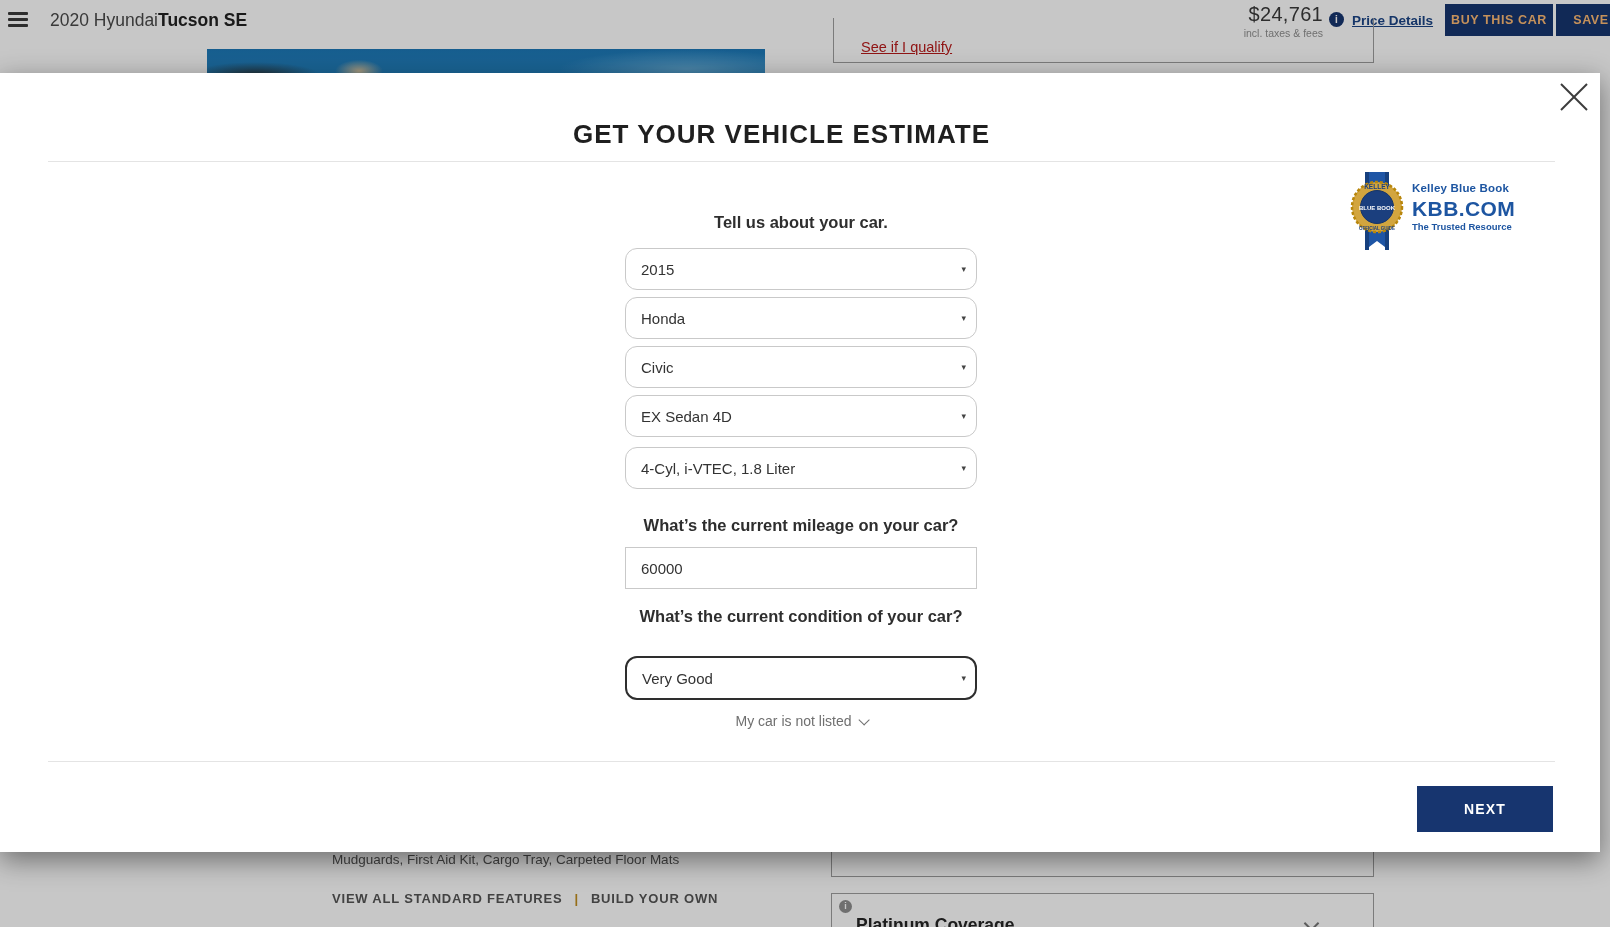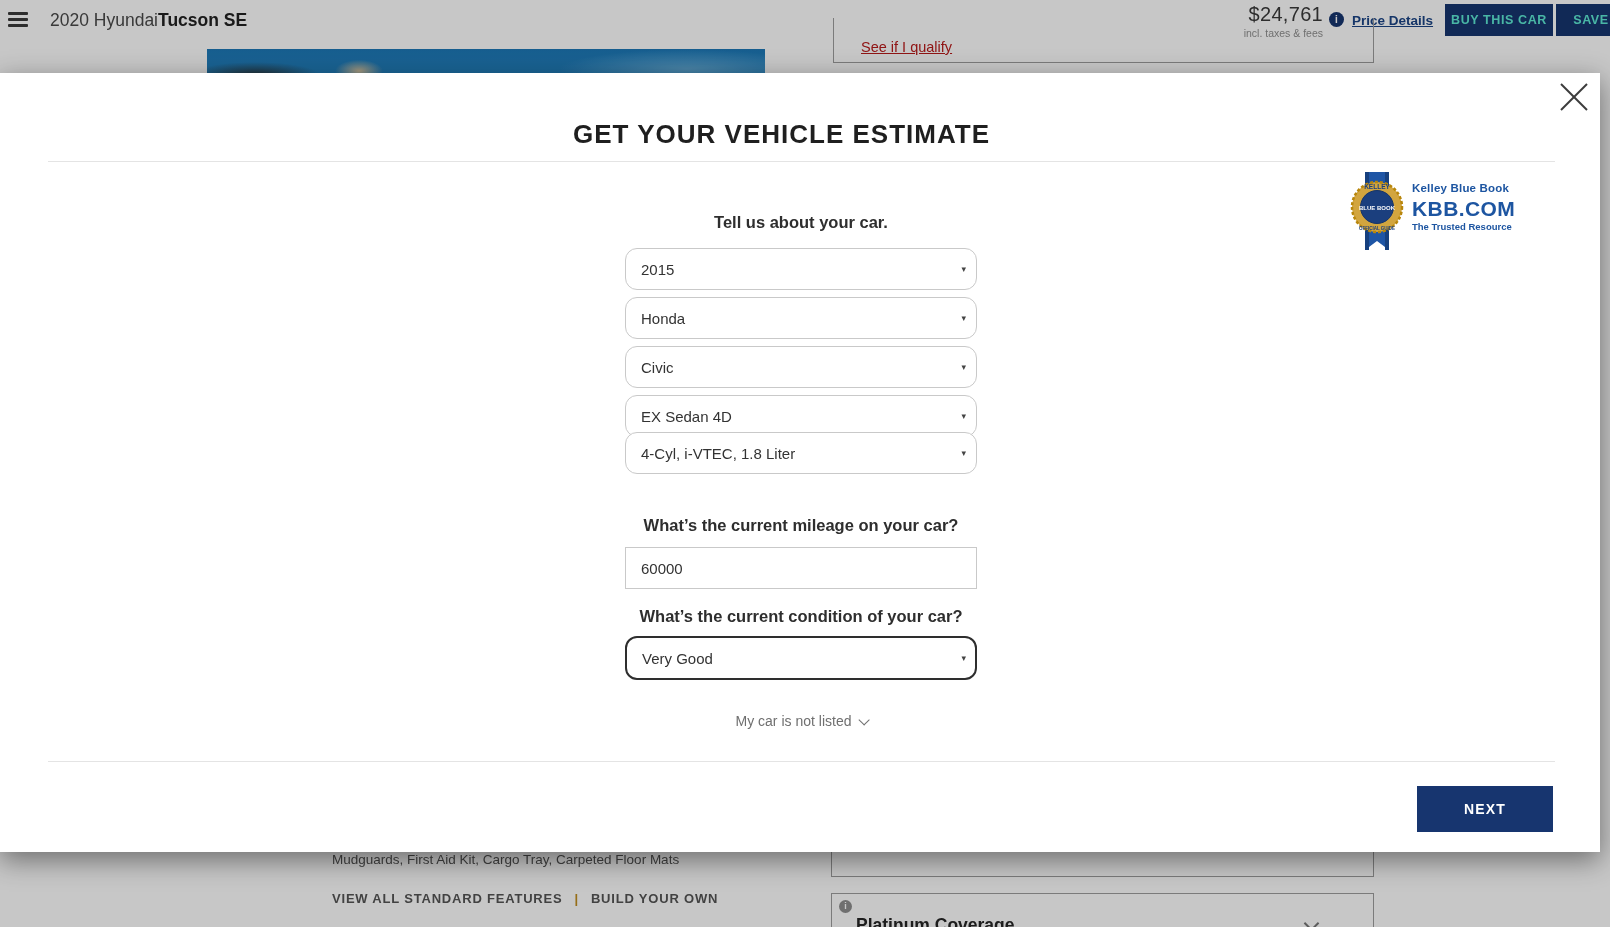--- a/index.html
+++ b/index.html
@@ -18,21 +18,21 @@
   .veh-title{left:50px;top:10px;font-size:17.5px;color:#4a4a4a;white-space:nowrap;}
   .veh-title .name{font-weight:bold;color:#222;}
 
   .price-block{top:3px;left:1190px;width:133px;text-align:right;}
   .price{font-size:20px;color:#3a3a3a;letter-spacing:0.3px;}
   .price-note{font-size:10.5px;color:#8f8f8f;margin-top:1px;}
   .info-dot{left:1329px;top:12px;width:15px;height:15px;border-radius:50%;background:#17356F;
     color:#fff;font-size:10px;font-weight:bold;text-align:center;line-height:15px;cursor:pointer;}
   .price-details{left:1352px;top:13px;font-size:13.5px;font-weight:bold;color:#1c4586;
     text-decoration:underline;cursor:pointer;}
-  .hdr-btn{top:4px;height:32px;background:#17356F;color:#5eead4;font-weight:bold;font-size:12.5px;
+  .hdr-btn{top:4px;height:32px;background:#17356F;color:#fdba74;font-weight:bold;font-size:12.5px;
     letter-spacing:0.6px;text-align:center;line-height:32px;cursor:pointer;border:none;}
   .buy-btn{left:1445px;width:108px;}
   .save-btn{left:1556px;width:70px;}
 
   .hero-img{left:207px;top:49px;width:558px;height:24px;
     background:
       radial-gradient(ellipse 34px 16px at 152px 22px, #d3c4a2 0%, rgba(211,196,162,0) 70%),
       radial-gradient(ellipse 90px 18px at 48px 26px, #2c3a40 0%, rgba(44,58,64,0) 72%),
       radial-gradient(ellipse 170px 26px at 480px 20px, #5fa9d6 0%, rgba(95,169,214,0) 75%),
       linear-gradient(180deg,#1e79b8 0%,#2282c0 100%);}
@@ -82,22 +82,22 @@
   .heading{top:140px;}
   .q-mileage{top:443px;} .q-condition{top:534px;}
 
   .field{left:625px;width:352px;height:42px;box-sizing:border-box;}
   .sel-wrap{position:absolute;}
   .sel-wrap select{width:100%;height:100%;box-sizing:border-box;border:1px solid #c9c9c9;
     border-radius:12px;background:#fff;color:#333;font-size:15px;padding:0 30px 0 15px;
     -webkit-appearance:none;appearance:none;font-family:"Liberation Sans",sans-serif;cursor:pointer;}
   .sel-wrap .caret{position:absolute;right:11px;top:50%;transform:translateY(-52%);
     font-size:9px;color:#444;pointer-events:none;}
-  .sel-1{top:175px;} .sel-2{top:224px;} .sel-3{top:273px;} .sel-4{top:322px;} .sel-5{top:359px;}
-  .sel-cond{top:563px;height:44px;}
+  .sel-1{top:175px;} .sel-2{top:224px;} .sel-3{top:273px;} .sel-4{top:322px;} .sel-5{top:374px;}
+  .sel-cond{top:583px;height:44px;}
   .sel-cond select{border:2px solid #2e2e2e;}
   .field-input{top:474px;border:1px solid #c9c9c9;background:#fff;color:#333;font-size:15px;
     padding:0 15px;font-family:"Liberation Sans",sans-serif;}
 
   .not-listed{top:640px;left:625px;width:352px;text-align:center;font-size:14px;color:#6f6f6f;cursor:pointer;}
   .not-listed .chev{display:inline-block;width:7px;height:7px;border-right:1.6px solid #6f6f6f;
     border-bottom:1.6px solid #6f6f6f;transform:rotate(45deg) translateY(-3px);margin-left:7px;}
 
   .next-btn{left:1417px;top:713px;width:136px;height:46px;background:#17356F;border:none;
     color:#fff;font-weight:bold;font-size:14px;letter-spacing:1.2px;cursor:pointer;

